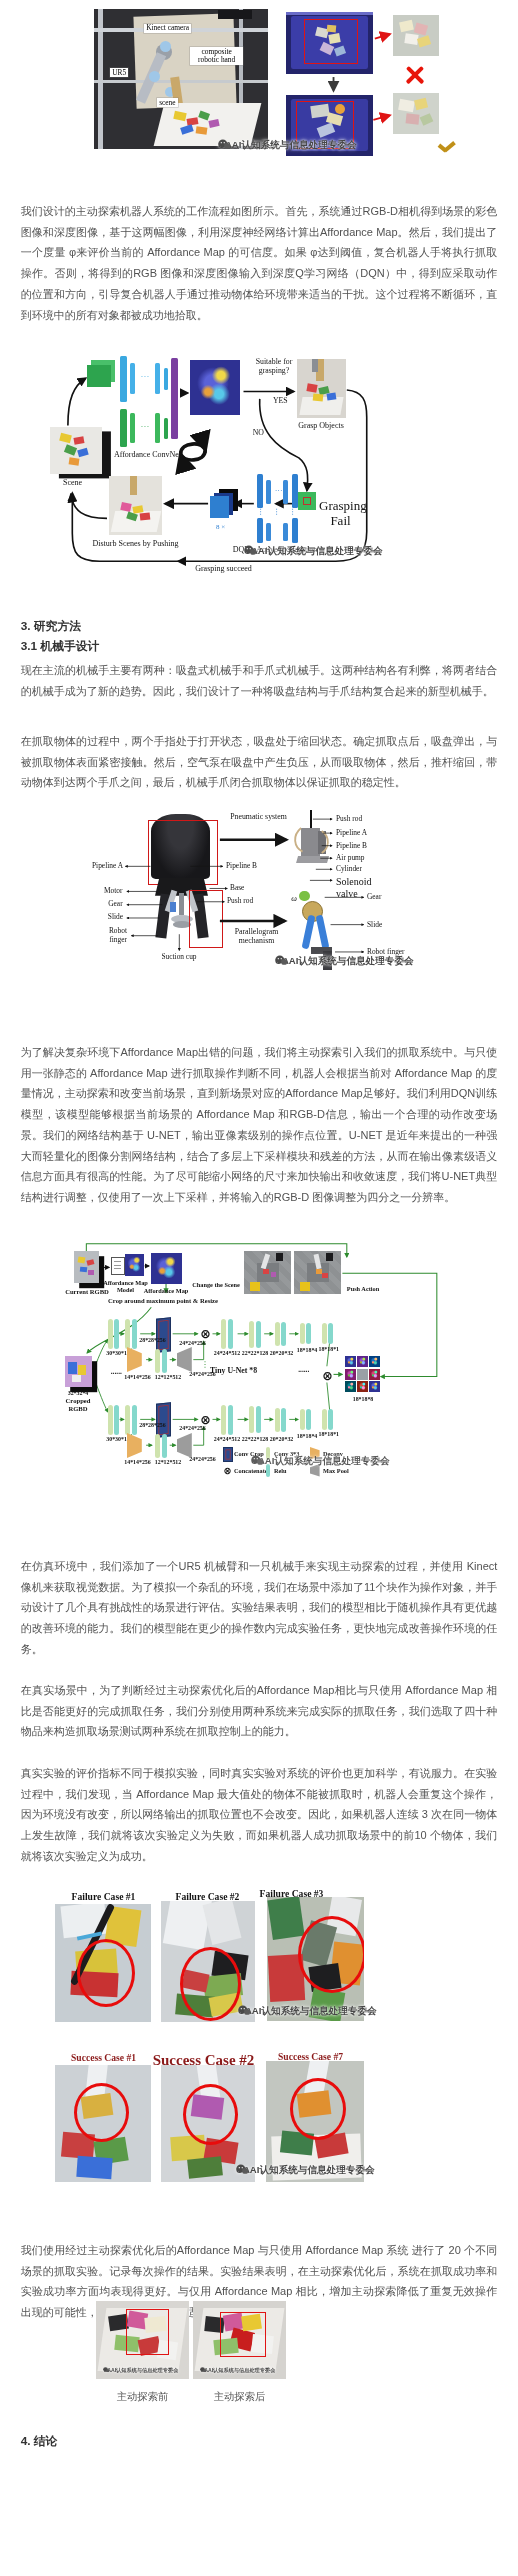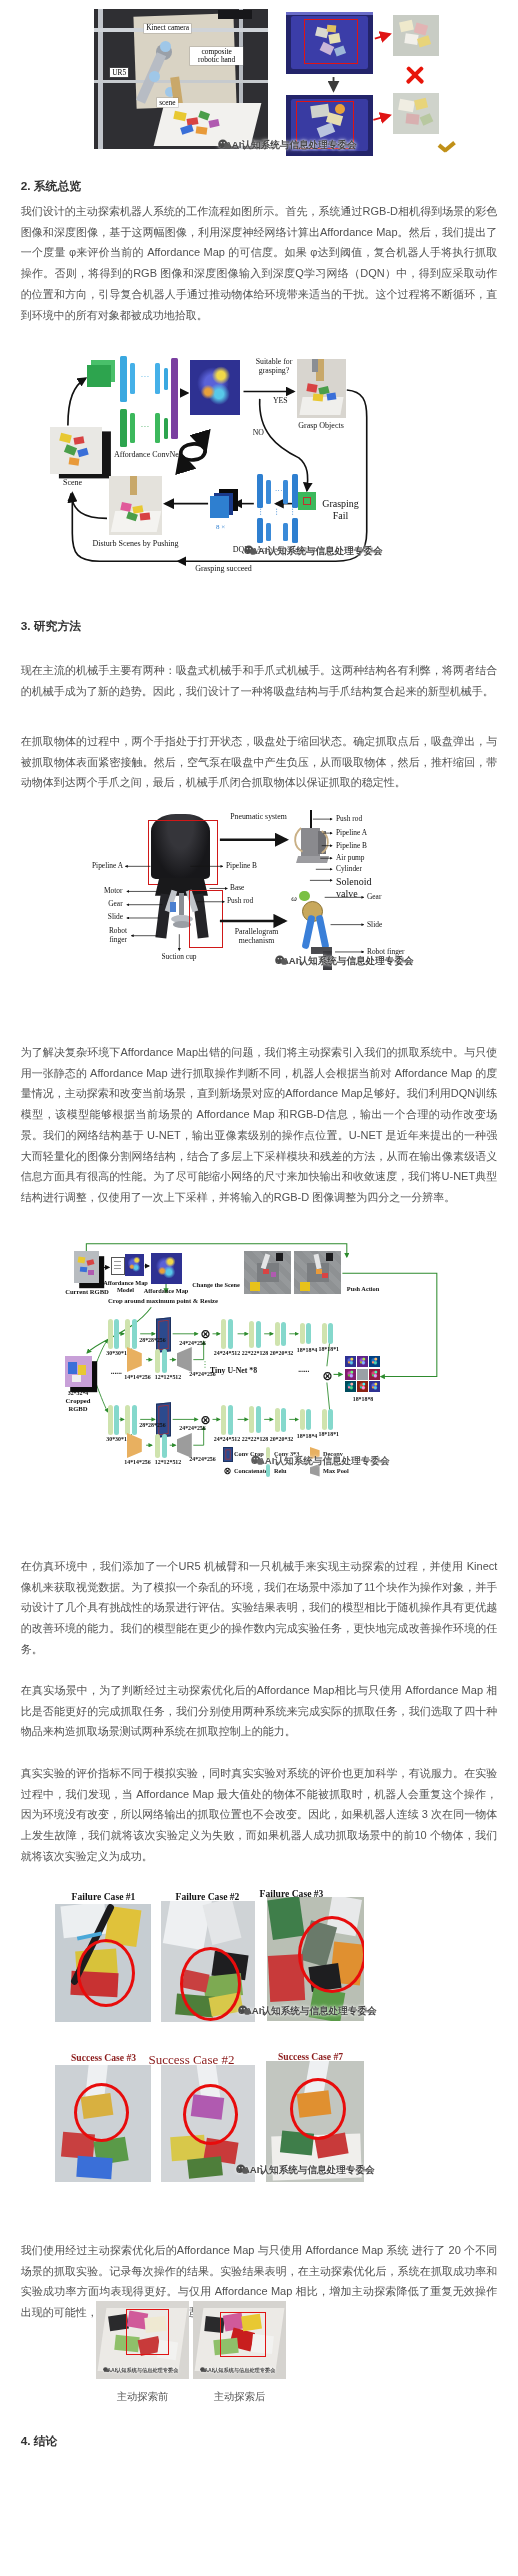--- a/index.html
+++ b/index.html
@@ -126,21 +126,20 @@
       <svg width="12.5" height="11" viewBox="0 0 17 15">
           <ellipse cx="6.5" cy="6" rx="6" ry="5.3" fill="#4a4a4a"></ellipse>
           <ellipse cx="12.5" cy="9.5" rx="4.3" ry="3.9" fill="#5a5a5a"></ellipse>
           <circle cx="4.5" cy="5" r="0.9" fill="#fff"></circle>
           <circle cx="8.5" cy="5" r="0.9" fill="#fff"></circle>
         </svg>
       <span>CAAI认知系统与信息处理专委会</span>
     </div>
   </div>
 
-  <div class="hd" style="top:179px;">2. 系统总览</div>
   <p class="body-p" style="top:201px;">我们设计的主动探索机器人系统的工作流程如图所示。首先，系统通过RGB-D相机得到场景的彩色图像和深度图像，基于这两幅图像，利用深度神经网络计算出Affordance Map。然后，我们提出了一个度量 φ来评价当前的 Affordance Map 的可信度。如果 φ达到阈值，复合机器人手将执行抓取操作。否则，将得到的RGB 图像和深度图像输入到深度Q学习网络（DQN）中，得到应采取动作的位置和方向，引导复合机器人手通过推动物体给环境带来适当的干扰。这个过程将不断循环，直到环境中的所有对象都被成功地拾取。</p>
 
   <div class="abs" style="top:347px;height:238px;">
     <svg width="518" height="238" viewBox="0 0 702 322">
       <defs>
         <marker id="m2" viewBox="0 0 10 10" refX="8" refY="5" markerWidth="6" markerHeight="6" orient="auto-start-reverse">
             <path d="M0,0L10,5L0,10z" fill="#111"></path>
           </marker>
       </defs>
       <path d="M 92 106 C 92 70 100 52 116 42" fill="none" stroke="#111" stroke-width="2.2" marker-end="url(#m2)"></path>
@@ -201,21 +200,21 @@
       <div class="c" style="left:10.3px;top:25px;width:10.3px;height:8px;background:#d84343;transform:rotate(10deg);"></div>
       <div class="c" style="left:22px;top:28px;width:10.3px;height:7.4px;background:#4a9e4a;transform:rotate(-14deg);"></div>
       <div class="c" style="left:16px;top:35px;width:10.3px;height:7.4px;background:#e8c832;transform:rotate(6deg);"></div>
       <div class="c" style="left:29.5px;top:34px;width:8.9px;height:7.4px;background:#3a6fd8;transform:rotate(-8deg);"></div>
     </div>
     <div class="fl" style="left:282px;top:74px;width:78px;font-size:8px;">Grasp Objects</div>
 
     <div class="c" style="left:298px;top:145px;width:17.7px;height:17.7px;background:#3cb85c;">
       <div class="c" style="left:5.2px;top:5.2px;width:5.9px;height:5.9px;border:1.1px solid #c03030;"></div>
     </div>
-    <div class="fl" style="left:319px;top:151px;width:43px;font-size:10px;">Grasping Fail</div>
+    <div class="fl" style="left:319px;top:151px;width:43px;font-size:13px;">Grasping Fail</div>
 
     <div>
       <div class="bar" style="left:257px;top:127px;width:5.9px;height:34px;background:#2e7fd0;"></div>
       <div class="bar" style="left:266px;top:133px;width:5.2px;height:23.6px;background:#3a8ad8;"></div>
       <div class="fl" style="left:272px;top:139px;width:13.3px;font-size:8px;color:#2e7fd0;">···</div>
       <div class="bar" style="left:283px;top:133px;width:5.2px;height:23.6px;background:#3a8ad8;"></div>
       <div class="bar" style="left:292px;top:127px;width:5.9px;height:34px;background:#2e7fd0;"></div>
       <div class="fl" style="left:257px;top:161px;width:7.4px;font-size:7.4px;color:#2e7fd0;">⋮</div>
       <div class="fl" style="left:273px;top:161px;width:7.4px;font-size:7.4px;color:#2e7fd0;">⋮</div>
       <div class="fl" style="left:289px;top:161px;width:7.4px;font-size:7.4px;color:#2e7fd0;">⋮</div>
@@ -248,20 +247,21 @@
           <ellipse cx="6.5" cy="6" rx="6" ry="5.3" fill="#4a4a4a"></ellipse>
           <ellipse cx="12.5" cy="9.5" rx="4.3" ry="3.9" fill="#5a5a5a"></ellipse>
           <circle cx="4.5" cy="5" r="0.9" fill="#fff"></circle>
           <circle cx="8.5" cy="5" r="0.9" fill="#fff"></circle>
         </svg>
       <span>CAAI认知系统与信息处理专委会</span>
     </div>
   </div>
 
   <div class="hd" style="top:619px;">3. 研究方法</div>
+  <div class="hd" style="top:639px;">3.1 机械手设计</div>
   <p class="body-p" style="top:731px;">在抓取物体的过程中，两个手指处于打开状态，吸盘处于缩回状态。确定抓取点后，吸盘弹出，与被抓取物体表面紧密接触。然后，空气泵在吸盘中产生负压，从而吸取物体，然后，推杆缩回，带动物体到达两个手爪之间，最后，机械手爪闭合抓取物体以保证抓取的稳定性。</p>
   <p class="body-p" style="top:660px;">现在主流的机械手主要有两种：吸盘式机械手和手爪式机械手。这两种结构各有利弊，将两者结合的机械手成为了新的趋势。因此，我们设计了一种将吸盘结构与手爪结构复合起来的新型机械手。</p>
 
   <div class="abs" style="top:810px;height:185px;">
 
     <div class="c" style="left:0;top:0;width:258px;height:185px;">
       <div class="c" style="left:151px;top:3.7px;width:59px;height:65px;background:radial-gradient(ellipse at 50% 18%,#35353a 0 30%,#17171a 70%);border-radius:42% 42% 8% 8%/26% 26% 6% 6%;"></div>
       <div class="c" style="left:148px;top:10.3px;width:68px;height:63px;border:1.1px solid #d01818;"></div>
       <div class="c" style="left:155px;top:68px;width:53px;height:17.7px;background:#19191b;clip-path:polygon(8% 0,92% 0,100% 100%,0 100%);"></div>
       <div class="c" style="left:158px;top:84px;width:11px;height:44px;background:#242428;transform:rotate(7deg);"></div>
@@ -600,22 +600,22 @@
           <ellipse cx="6.5" cy="6" rx="6" ry="5.3" fill="#4a4a4a"></ellipse>
           <ellipse cx="12.5" cy="9.5" rx="4.3" ry="3.9" fill="#5a5a5a"></ellipse>
           <circle cx="4.5" cy="5" r="0.9" fill="#fff"></circle>
           <circle cx="8.5" cy="5" r="0.9" fill="#fff"></circle>
         </svg>
       <span>CAAI认知系统与信息处理专委会</span>
     </div>
   </div>
 
   <div class="abs" style="top:2049px;height:144px;">
-    <div class="fl" style="left:48px;top:3px;width:111px;font-size:9.6px;font-weight:bold;color:#8b1a1a;">Success Case #3</div>
-    <div class="fl" style="left:136px;top:3px;width:111px;font-size:13px;font-weight:normal;color:#8b1a1a;">Success Case #2</div>
+    <div class="fl" style="left:48px;top:3px;width:111px;font-size:9.6px;font-weight:bold;color:#8b1a1a;">Success Case #1</div>
+    <div class="fl" style="left:148px;top:3px;width:111px;font-size:15px;font-weight:bold;color:#8b1a1a;">Success Case #2</div>
     <div class="fl" style="left:255px;top:1.5px;width:111px;font-size:9.6px;font-weight:bold;color:#8b1a1a;">Success Case #7</div>
     <div class="photo" style="left:55px;top:16px;width:96px;height:117px;background:#ccd1d5;">
       <div class="c" style="left:32px;top:-3px;width:19px;height:38px;background:#eef0f2;transform:rotate(6deg);"></div>
       <div class="c" style="left:26.6px;top:29.5px;width:29.5px;height:22px;background:#d8b040;transform:rotate(-8deg);"></div>
       <div class="c" style="left:7.4px;top:68px;width:32px;height:25px;background:#c84040;transform:rotate(5deg);"></div>
       <div class="c" style="left:40px;top:74px;width:32px;height:23.6px;background:#5a9a48;transform:rotate(-9deg);"></div>
       <div class="c" style="left:22px;top:92px;width:35px;height:20.7px;background:#3a6fd8;transform:rotate(4deg);"></div>
       <div class="redring" style="left:19px;top:17.7px;width:49px;height:53px;"></div>
     </div>
     <div class="photo" style="left:161px;top:16px;width:94px;height:117px;background:#d2d5d8;">

